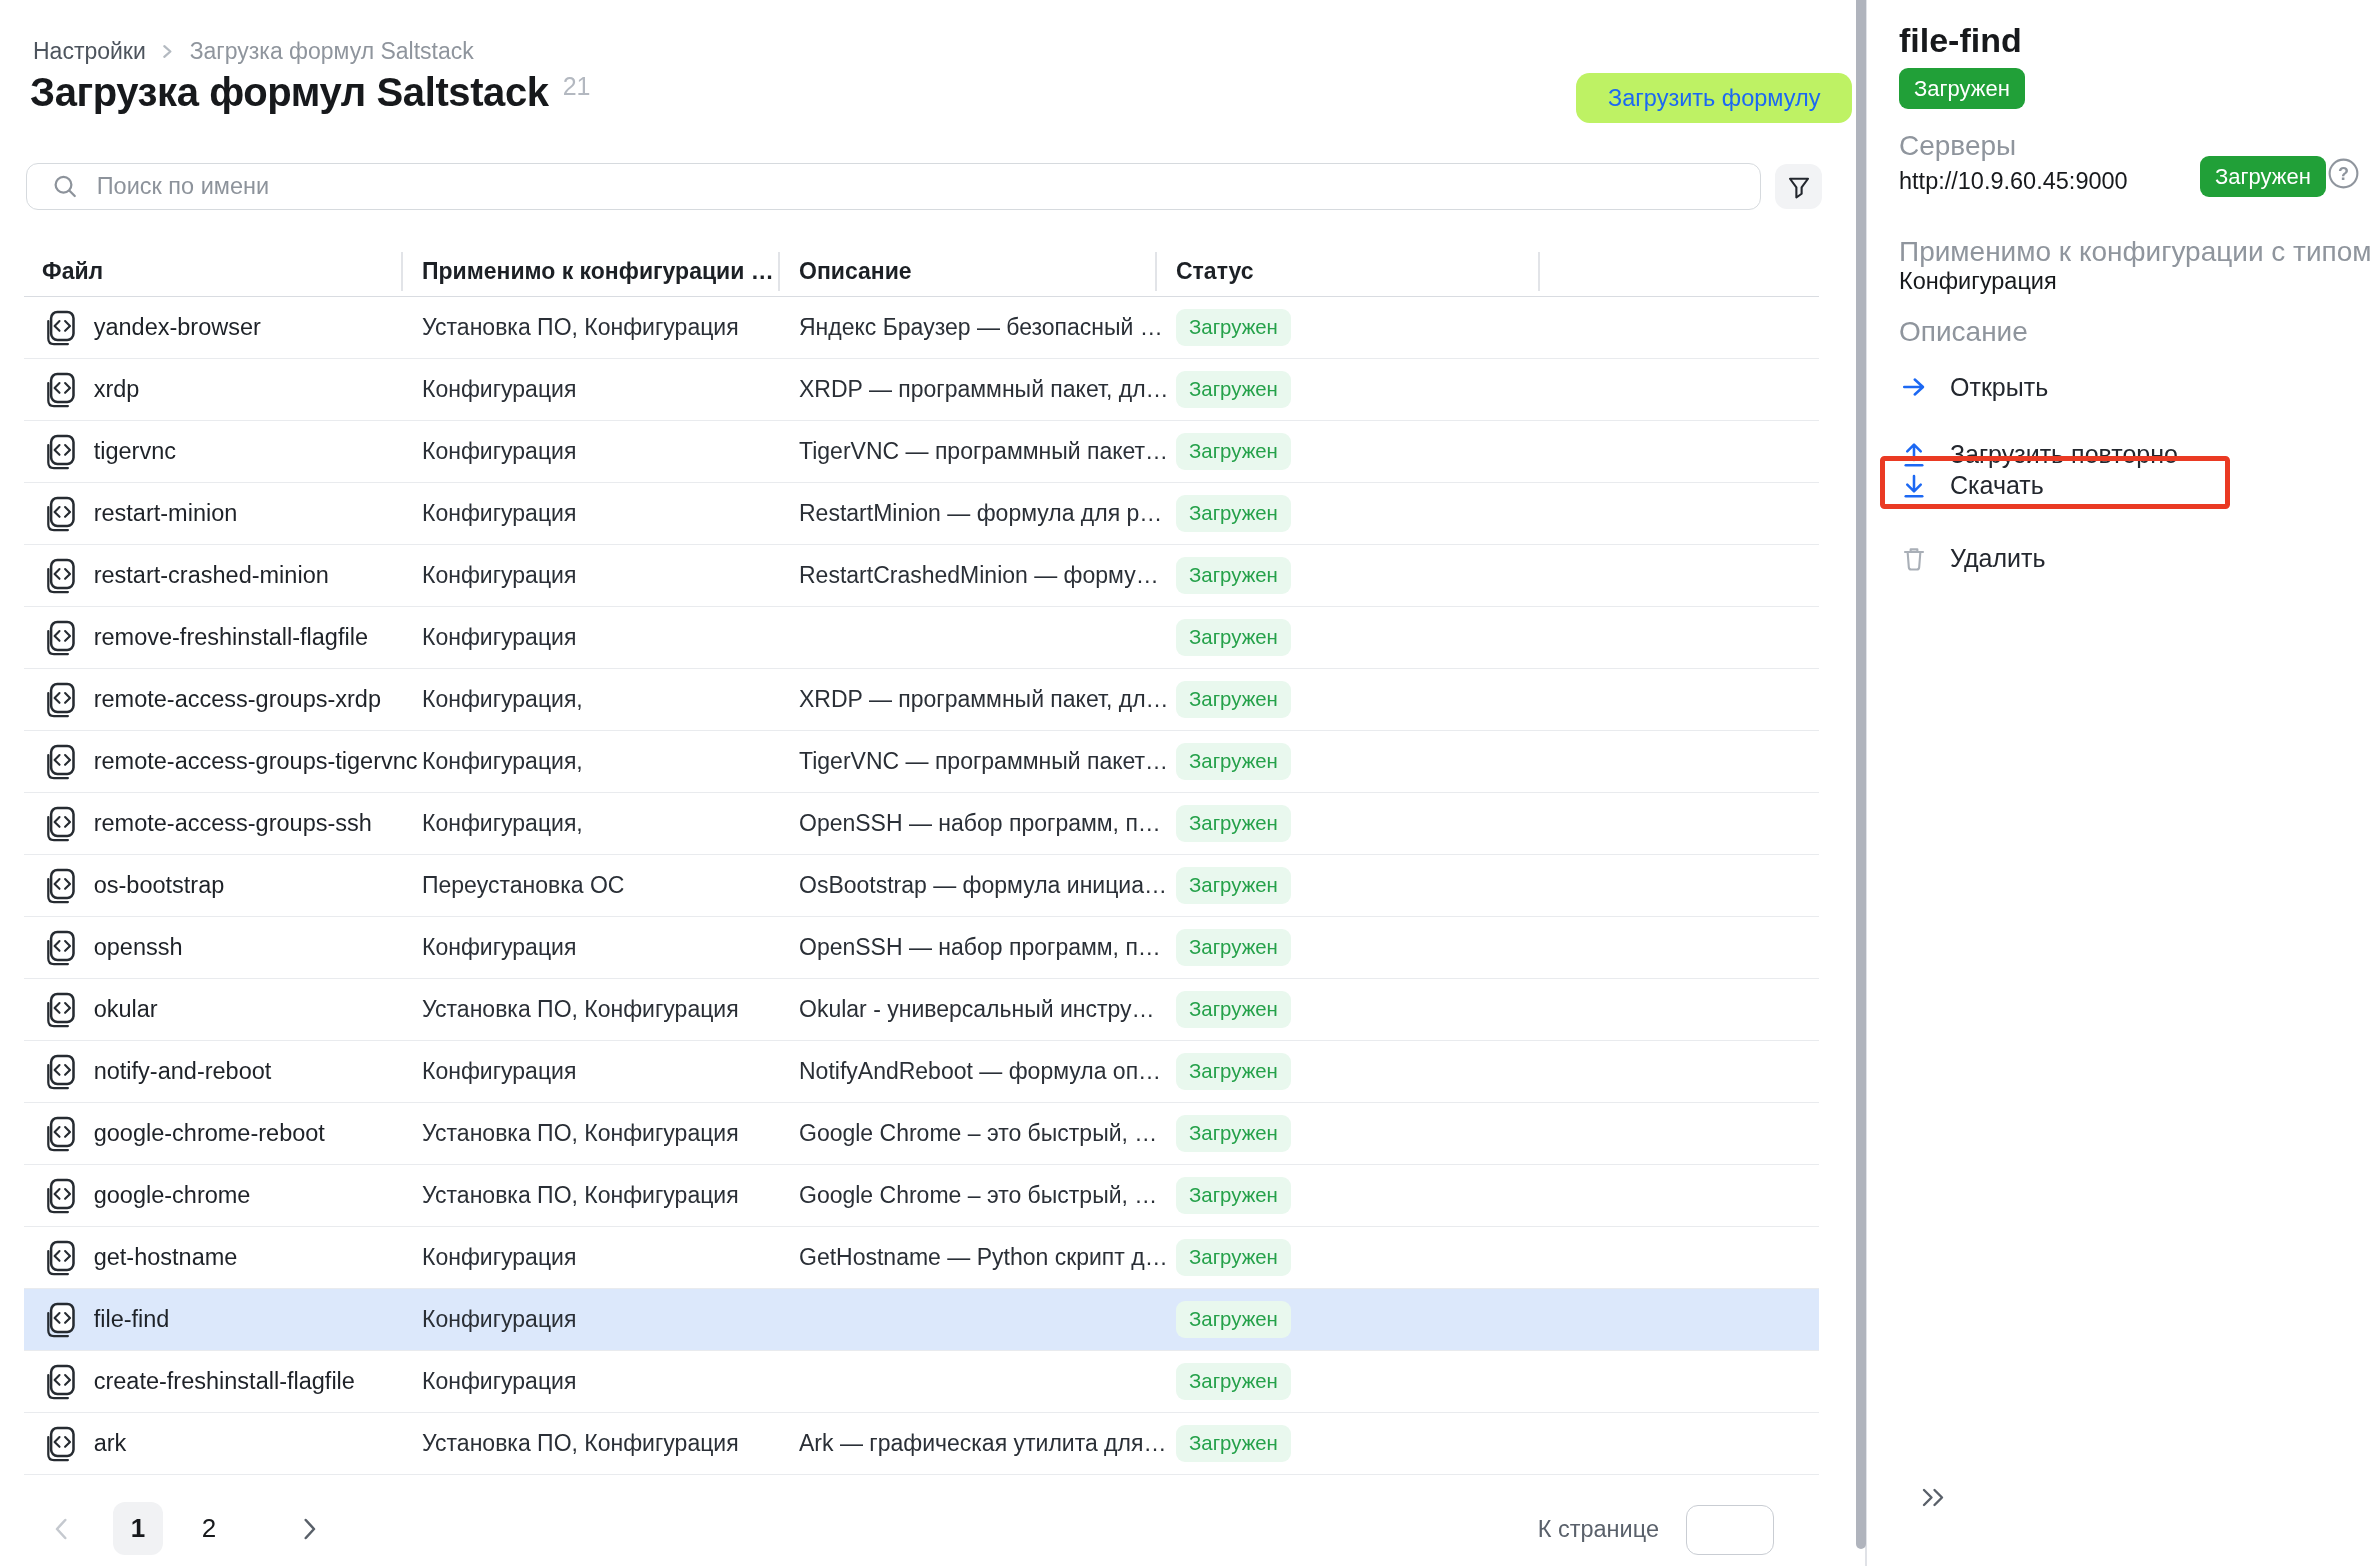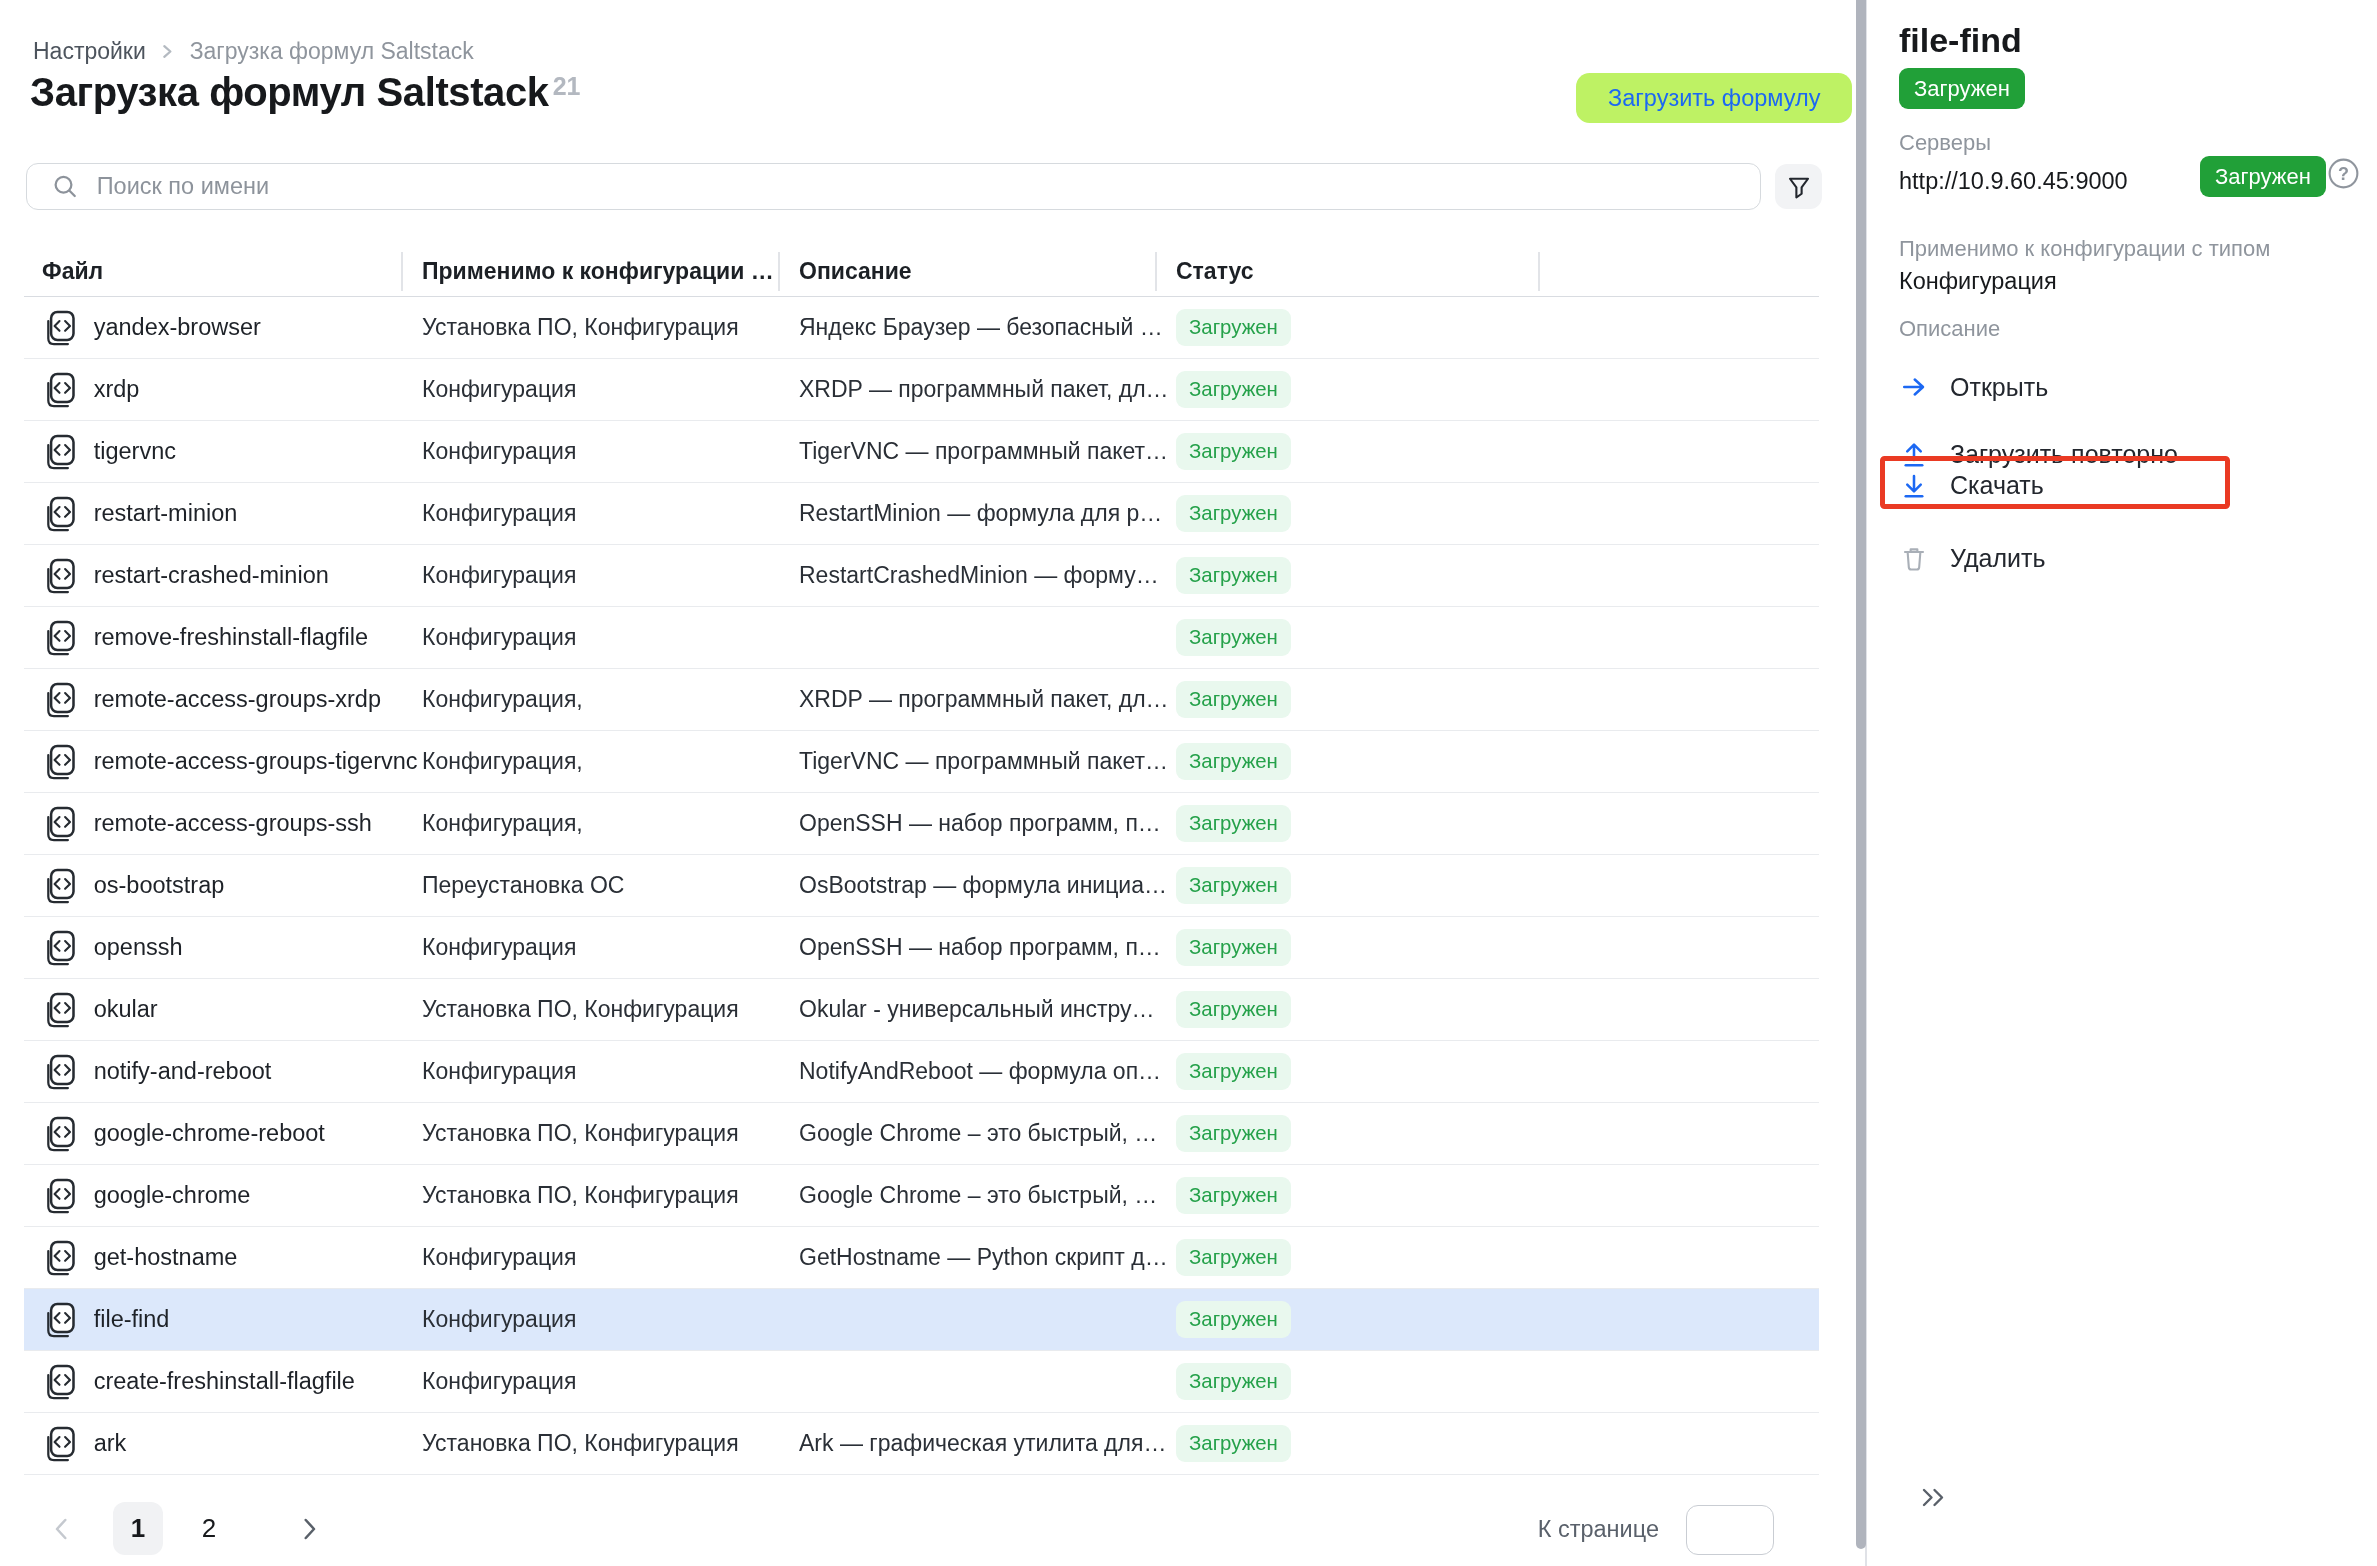--- a/index.html
+++ b/index.html
@@ -7,21 +7,21 @@
               font-family:"Liberation Sans","DejaVu Sans",sans-serif; color:#1e2228; }
   .page { position:relative; width:2270px; height:1566px; }
 
   
   .breadcrumb { position:absolute; left:33px; top:38px; display:flex; align-items:center; gap:13.6px; font-size:23px; }
   .bc-first { color:#4d545d; cursor:pointer; }
   .bc-sep { display:flex; align-items:center; }
   .bc-cur { color:#8f959d; }
   .titlebar { position:absolute; left:30px; top:70px; display:flex; align-items:flex-start; }
   .titlebar h1 { font-size:40px; font-weight:700; letter-spacing:-0.4px; color:#17191c; }
-  .titlebar sup { font-size:25px; color:#b3b8c0; font-weight:700; margin-left:4px; margin-top:1.5px; }
+  .titlebar sup { font-size:25px; color:#b3b8c0; font-weight:400; margin-left:14px; margin-top:1.5px; }
   .upload-btn { position:absolute; left:1576px; top:73px; height:50px; padding:0 32px;
                 background:#bef264; color:#1c68f3; font-size:23.5px; font-weight:400;
                 border:none; border-radius:13.6px; cursor:pointer; font-family:inherit; }
 
   
   .search { position:absolute; left:26px; top:163px; width:1735px; height:47px;
             border:1.5px solid #d6dade; border-radius:12px; display:flex; align-items:center; background:#fff; }
   .search svg { margin-left:23px; flex:0 0 auto; }
   .search input { border:none; outline:none; flex:1; font-size:23.5px; margin-left:16.7px;
                   font-family:inherit; color:#1e2228; background:transparent; }
@@ -69,21 +69,21 @@
   .v-track { position:absolute; left:1865px; top:0; width:2.3px; height:1566px; background:#e0e2e7; }
   .v-thumb { position:absolute; left:1856px; top:0; width:9.8px; height:1549px; background:#b0b4bd;
              border-radius:0 0 5.3px 5.3px; cursor:pointer; }
 
   
   .panel { position:absolute; left:1868px; top:0; width:509px; height:1566px; background:#fff; }
   .panel h2 { position:absolute; left:31px; top:21px; font-size:34px; font-weight:700; color:#17191c; }
   .badge-solid { display:inline-block; background:#21a038; color:#ffffff; font-size:22px;
                  padding:7.6px 15px; border-radius:9px; }
   .p-badge { position:absolute; left:31px; top:68px; }
-  .lbl { position:absolute; left:31px; font-size:22px; color:#8f959d; white-space:nowrap; }
+  .lbl { position:absolute; left:31px; font-size:28px; color:#8f959d; white-space:nowrap; }
   .l-servers { top:130px; }
   .url { position:absolute; left:31px; top:168px; font-size:23.5px; font-weight:500; color:#17191c; }
   .srv-badge { position:absolute; left:332px; top:156px; }
   .help { position:absolute; left:459px; top:157px; width:33px; height:33px; cursor:pointer; }
   .l-config { top:236px; }
   .v-config { position:absolute; left:31px; top:268px; font-size:23.5px; color:#17191c; }
   .l-desc { top:316px; }
 
   .action { position:absolute; left:31px; display:flex; align-items:center; gap:21px;
             font-size:25px; color:#23272e; cursor:pointer; height:38px; }

